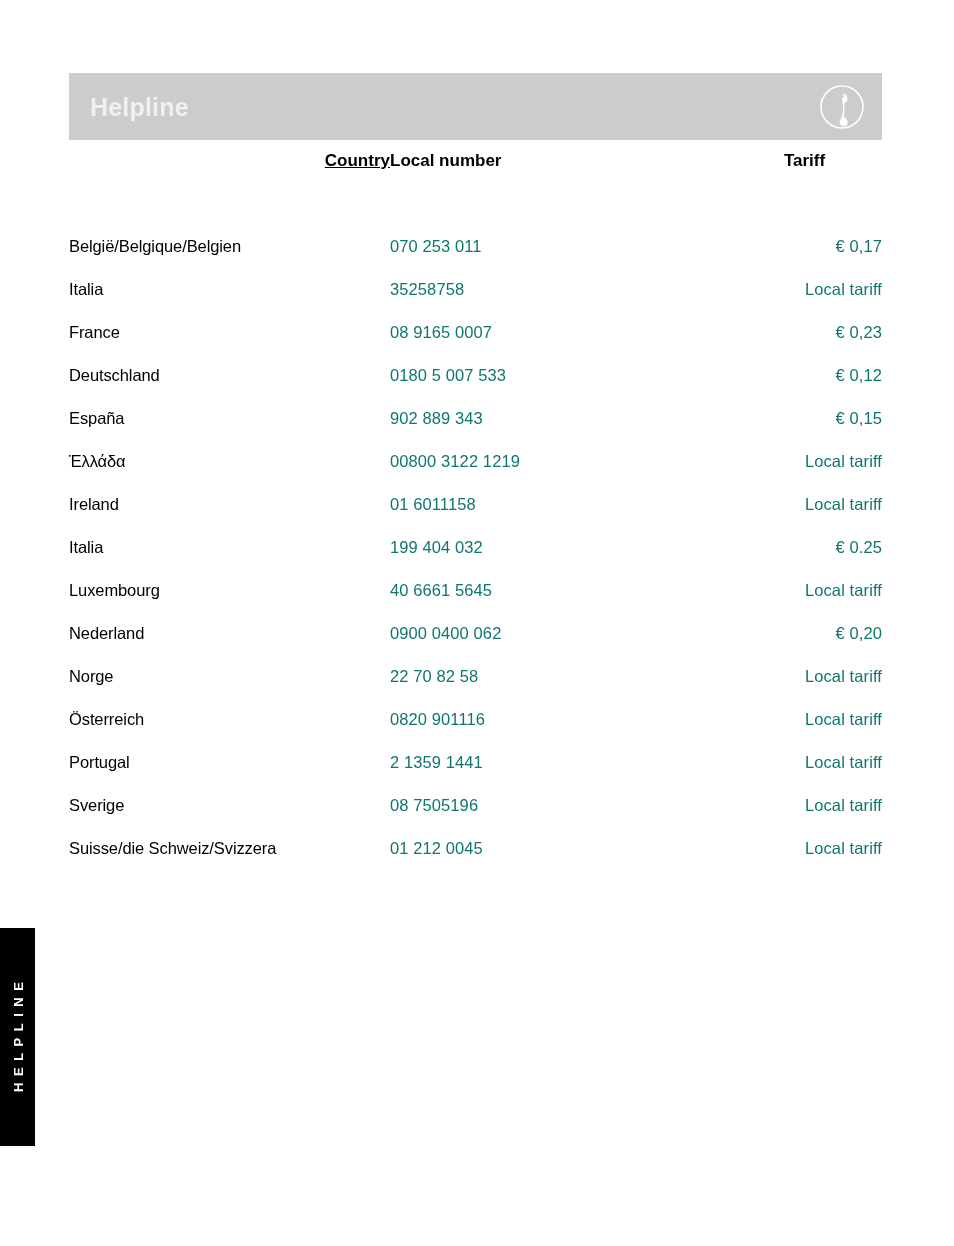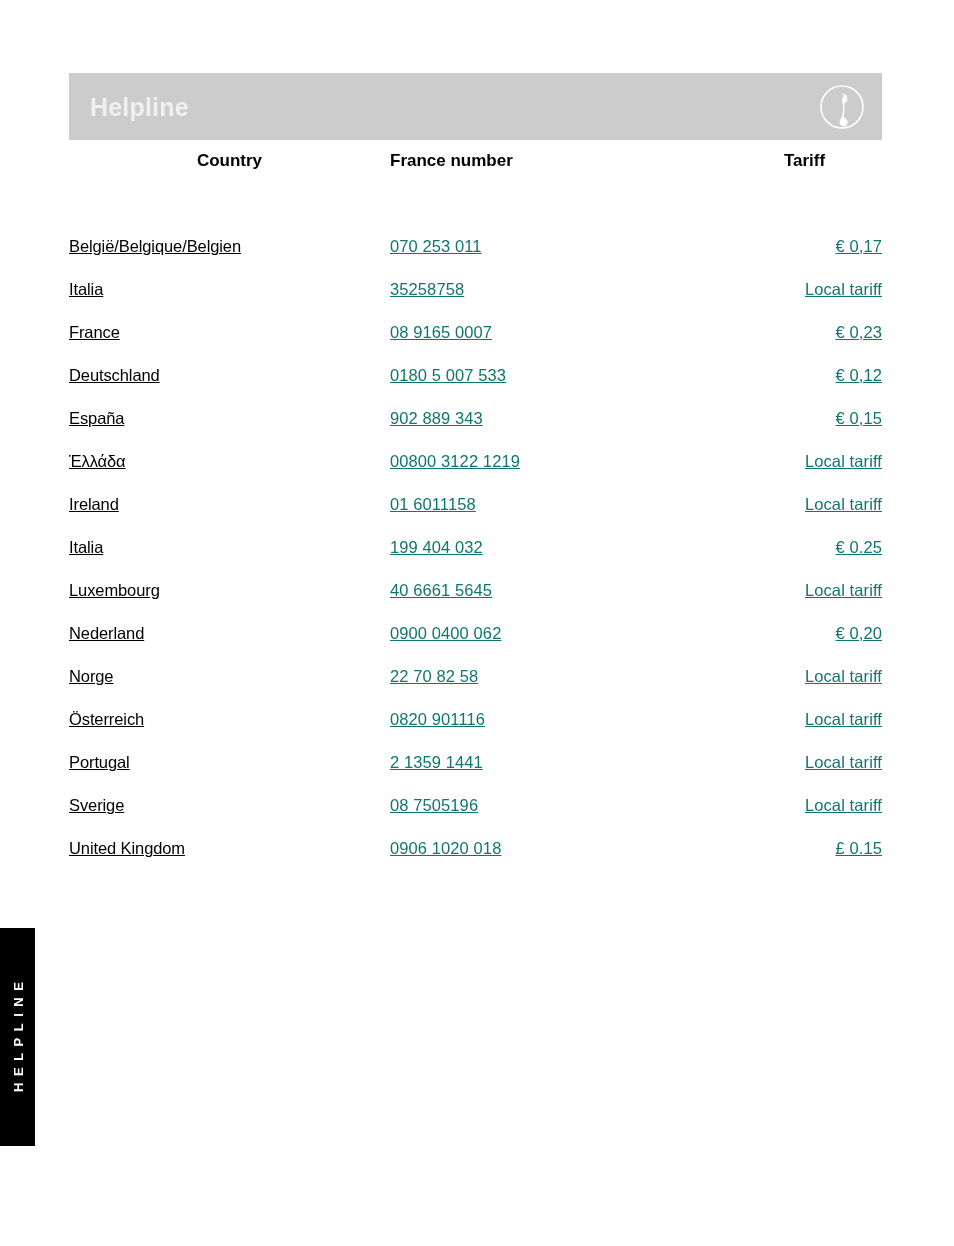--- a/index.html
+++ b/index.html
@@ -92,36 +92,35 @@
   .helpline-table col.c-tariff  { width: 155px; }
 
   .helpline-table th {
     padding: 0;
     font-size: 17px;
     font-weight: bold;
     color: #000000;
     height: 42px;
     vertical-align: middle;
   }
-  .th-country { text-align: center; }
+  .th-country { text-align: right; text-decoration: underline; }
   .th-phone   { text-align: left; }
   .th-tariff  { text-align: center; }
 
   .spacer-row td {
     height: 43px;
     padding: 0;
   }
 
   .helpline-table td {
     padding: 0;
     height: 43px;
     vertical-align: middle;
     font-size: 16.5px;
     line-height: 1.1;
-    text-decoration: underline;
   }
   .cell-country {
     color: #000000;
     text-align: left;
     letter-spacing: -0.1px;
   }
   .cell-phone {
     color: #0f766e;
     text-align: left;
     letter-spacing: 0.1px;
@@ -170,21 +169,21 @@
 
   <table class="helpline-table">
     <colgroup>
       <col class="c-country">
       <col class="c-phone">
       <col class="c-tariff">
     </colgroup>
     <thead>
       <tr>
         <th class="th-country">Country</th>
-        <th class="th-phone">France number</th>
+        <th class="th-phone">Local number</th>
         <th class="th-tariff">Tariff</th>
       </tr>
     </thead>
     <tbody>
       <tr class="spacer-row">
         <td></td>
         <td></td>
         <td></td>
       </tr>
 
@@ -252,20 +251,20 @@
         <td class="cell-country">Portugal</td>
         <td class="cell-phone">2 1359 1441</td>
         <td class="cell-tariff">Local tariff</td>
       </tr>
       <tr>
         <td class="cell-country">Sverige</td>
         <td class="cell-phone">08 7505196</td>
         <td class="cell-tariff">Local tariff</td>
       </tr>
       <tr>
-        <td class="cell-country">United Kingdom</td>
-        <td class="cell-phone">0906 1020 018</td>
-        <td class="cell-tariff">£ 0.15</td>
+        <td class="cell-country">Suisse/die Schweiz/Svizzera</td>
+        <td class="cell-phone">01 212 0045</td>
+        <td class="cell-tariff">Local tariff</td>
       </tr>
     </tbody>
   </table>
 
 </div>
 
 </body></html>

